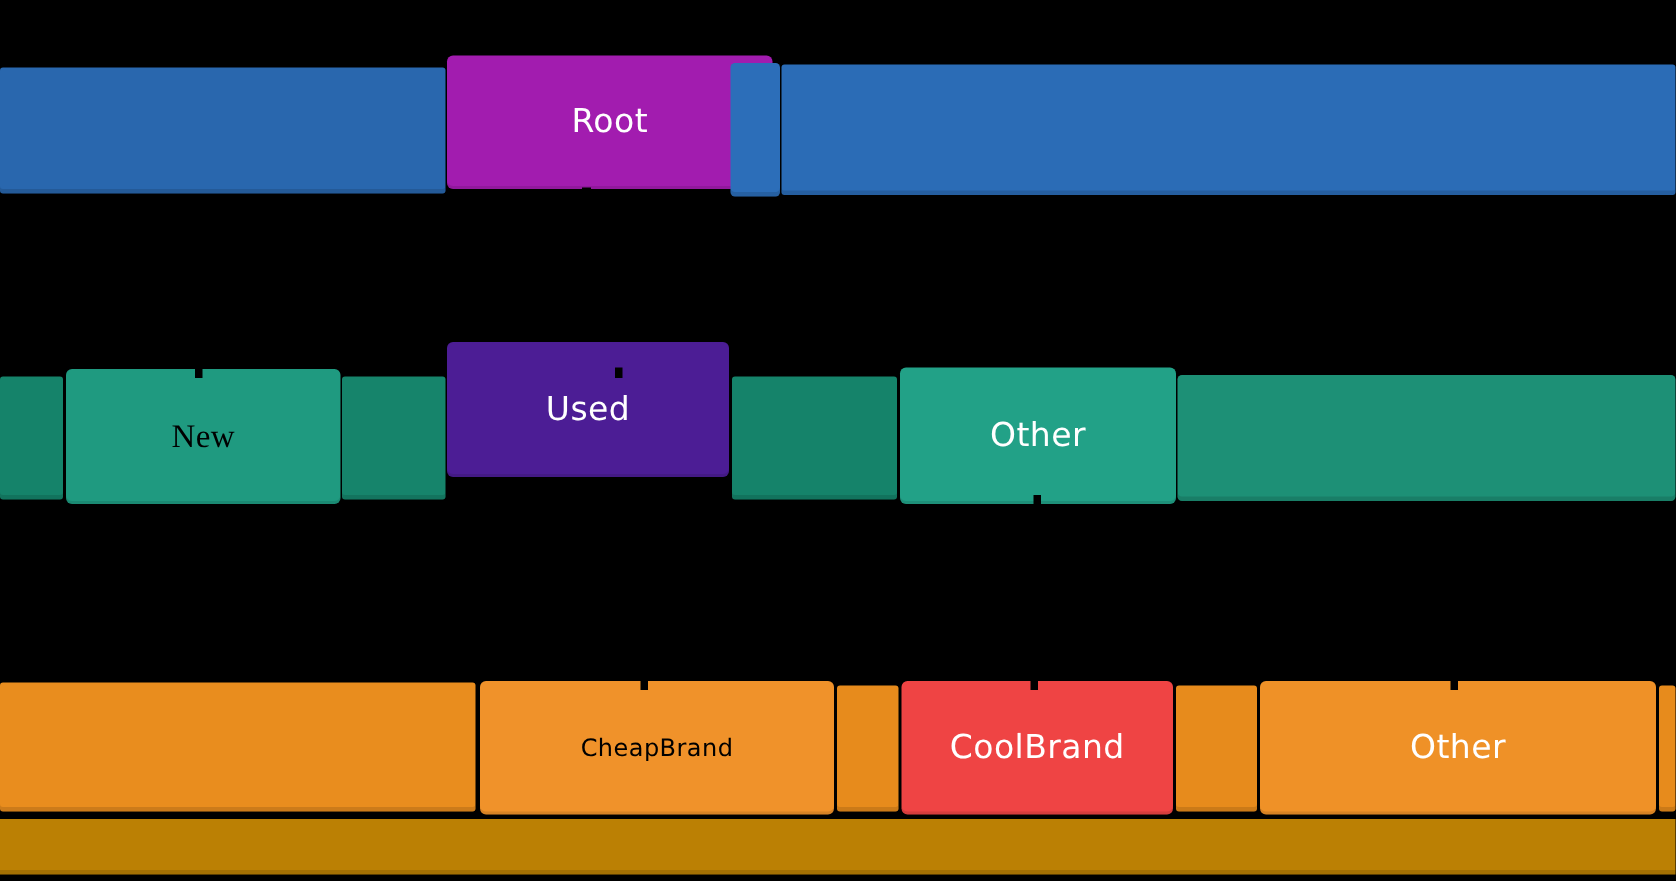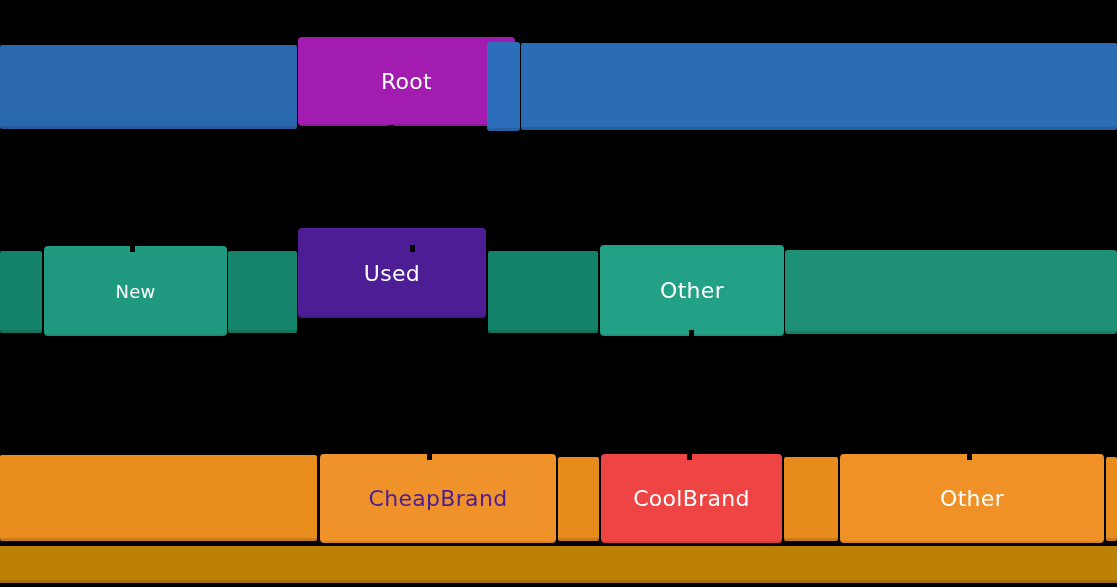--- a/index.html
+++ b/index.html
@@ -48,34 +48,34 @@
 
 <div id="chart" style="background: rgb(0, 0, 0);">
     <div class="segment" style="left: 0px; top: 45px; width: 297px; height: 84px; background: rgb(41, 103, 174); border-radius: 2px;"></div>
     <div class="segment chip" style="left: 298px; top: 37px; width: 217px; height: 89px; background: #a21caf; border-radius: 4px;">
       <span class="seg-label" style="color: rgb(255, 255, 255); font-size: 22px;">Root</span>
     </div>
     <div class="segment" style="left: 487px; top: 42px; width: 33px; height: 89px; background: rgb(44, 110, 185); border-radius: 3px;"></div>
     <div class="segment" style="left: 521px; top: 43px; width: 596px; height: 87px; background: rgb(43, 108, 182); border-radius: 2px;"></div>
     <div class="segment" style="left: 0px; top: 251px; width: 42px; height: 82px; background: rgb(21, 131, 106); border-radius: 2px;"></div>
     <div class="segment chip" style="left: 44px; top: 246px; width: 183px; height: 90px; background: rgb(31, 154, 128); border-radius: 4px;">
-      <span class="seg-label" style="color: #ffffff; font-size: 18px;">New</span>
+      <span class="seg-label" style="color: #000000; font-size: 22px; font-family: Liberation Serif, serif;">New</span>
     </div>
     <div class="segment" style="left: 228px; top: 251px; width: 69px; height: 82px; background: rgb(22, 132, 107); border-radius: 2px;"></div>
     <div class="segment chip" style="left: 298px; top: 228px; width: 188px; height: 90px; background: #4c1d95; border-radius: 4px;">
       <span class="seg-label" style="color: rgb(255, 255, 255); font-size: 22px;">Used</span>
     </div>
     <div class="segment" style="left: 488px; top: 251px; width: 110px; height: 82px; background: rgb(21, 131, 106); border-radius: 2px;"></div>
     <div class="segment chip" style="left: 600px; top: 245px; width: 184px; height: 91px; background: rgb(34, 161, 135); border-radius: 4px;">
       <span class="seg-label" style="color: rgb(255, 255, 255); font-size: 22px;">Other</span>
     </div>
     <div class="segment" style="left: 785px; top: 250px; width: 332px; height: 84px; background: rgb(29, 144, 118); border-radius: 3px;"></div>
     <div class="segment" style="left: 0px; top: 455px; width: 317px; height: 86px; background: rgb(233, 141, 30); border-radius: 2px;"></div>
     <div class="segment chip" style="left: 320px; top: 454px; width: 236px; height: 89px; background: rgb(240, 146, 42); border-radius: 4px;">
-      <span class="seg-label" style="color: #4c1d95; font-size: 22px;">CheapBrand</span>
+      <span class="seg-label" style="color: #000000; font-size: 16px;">CheapBrand</span>
     </div>
     <div class="segment" style="left: 558px; top: 457px; width: 41px; height: 84px; background: rgb(231, 139, 28); border-radius: 2px;"></div>
     <div class="segment chip" style="left: 601px; top: 454px; width: 181px; height: 89px; background: #ef4444; border-radius: 4px;">
       <span class="seg-label" style="color: rgb(255, 255, 255); font-size: 22px;">CoolBrand</span>
     </div>
     <div class="segment" style="left: 784px; top: 457px; width: 54px; height: 84px; background: rgb(231, 139, 28); border-radius: 2px;"></div>
     <div class="segment chip" style="left: 840px; top: 454px; width: 264px; height: 89px; background: rgb(239, 145, 39); border-radius: 4px;">
       <span class="seg-label" style="color: rgb(255, 255, 255); font-size: 22px;">Other</span>
     </div>
     <div class="segment" style="left: 1106px; top: 457px; width: 11px; height: 84px; background: rgb(231, 139, 28); border-radius: 2px;"></div>

